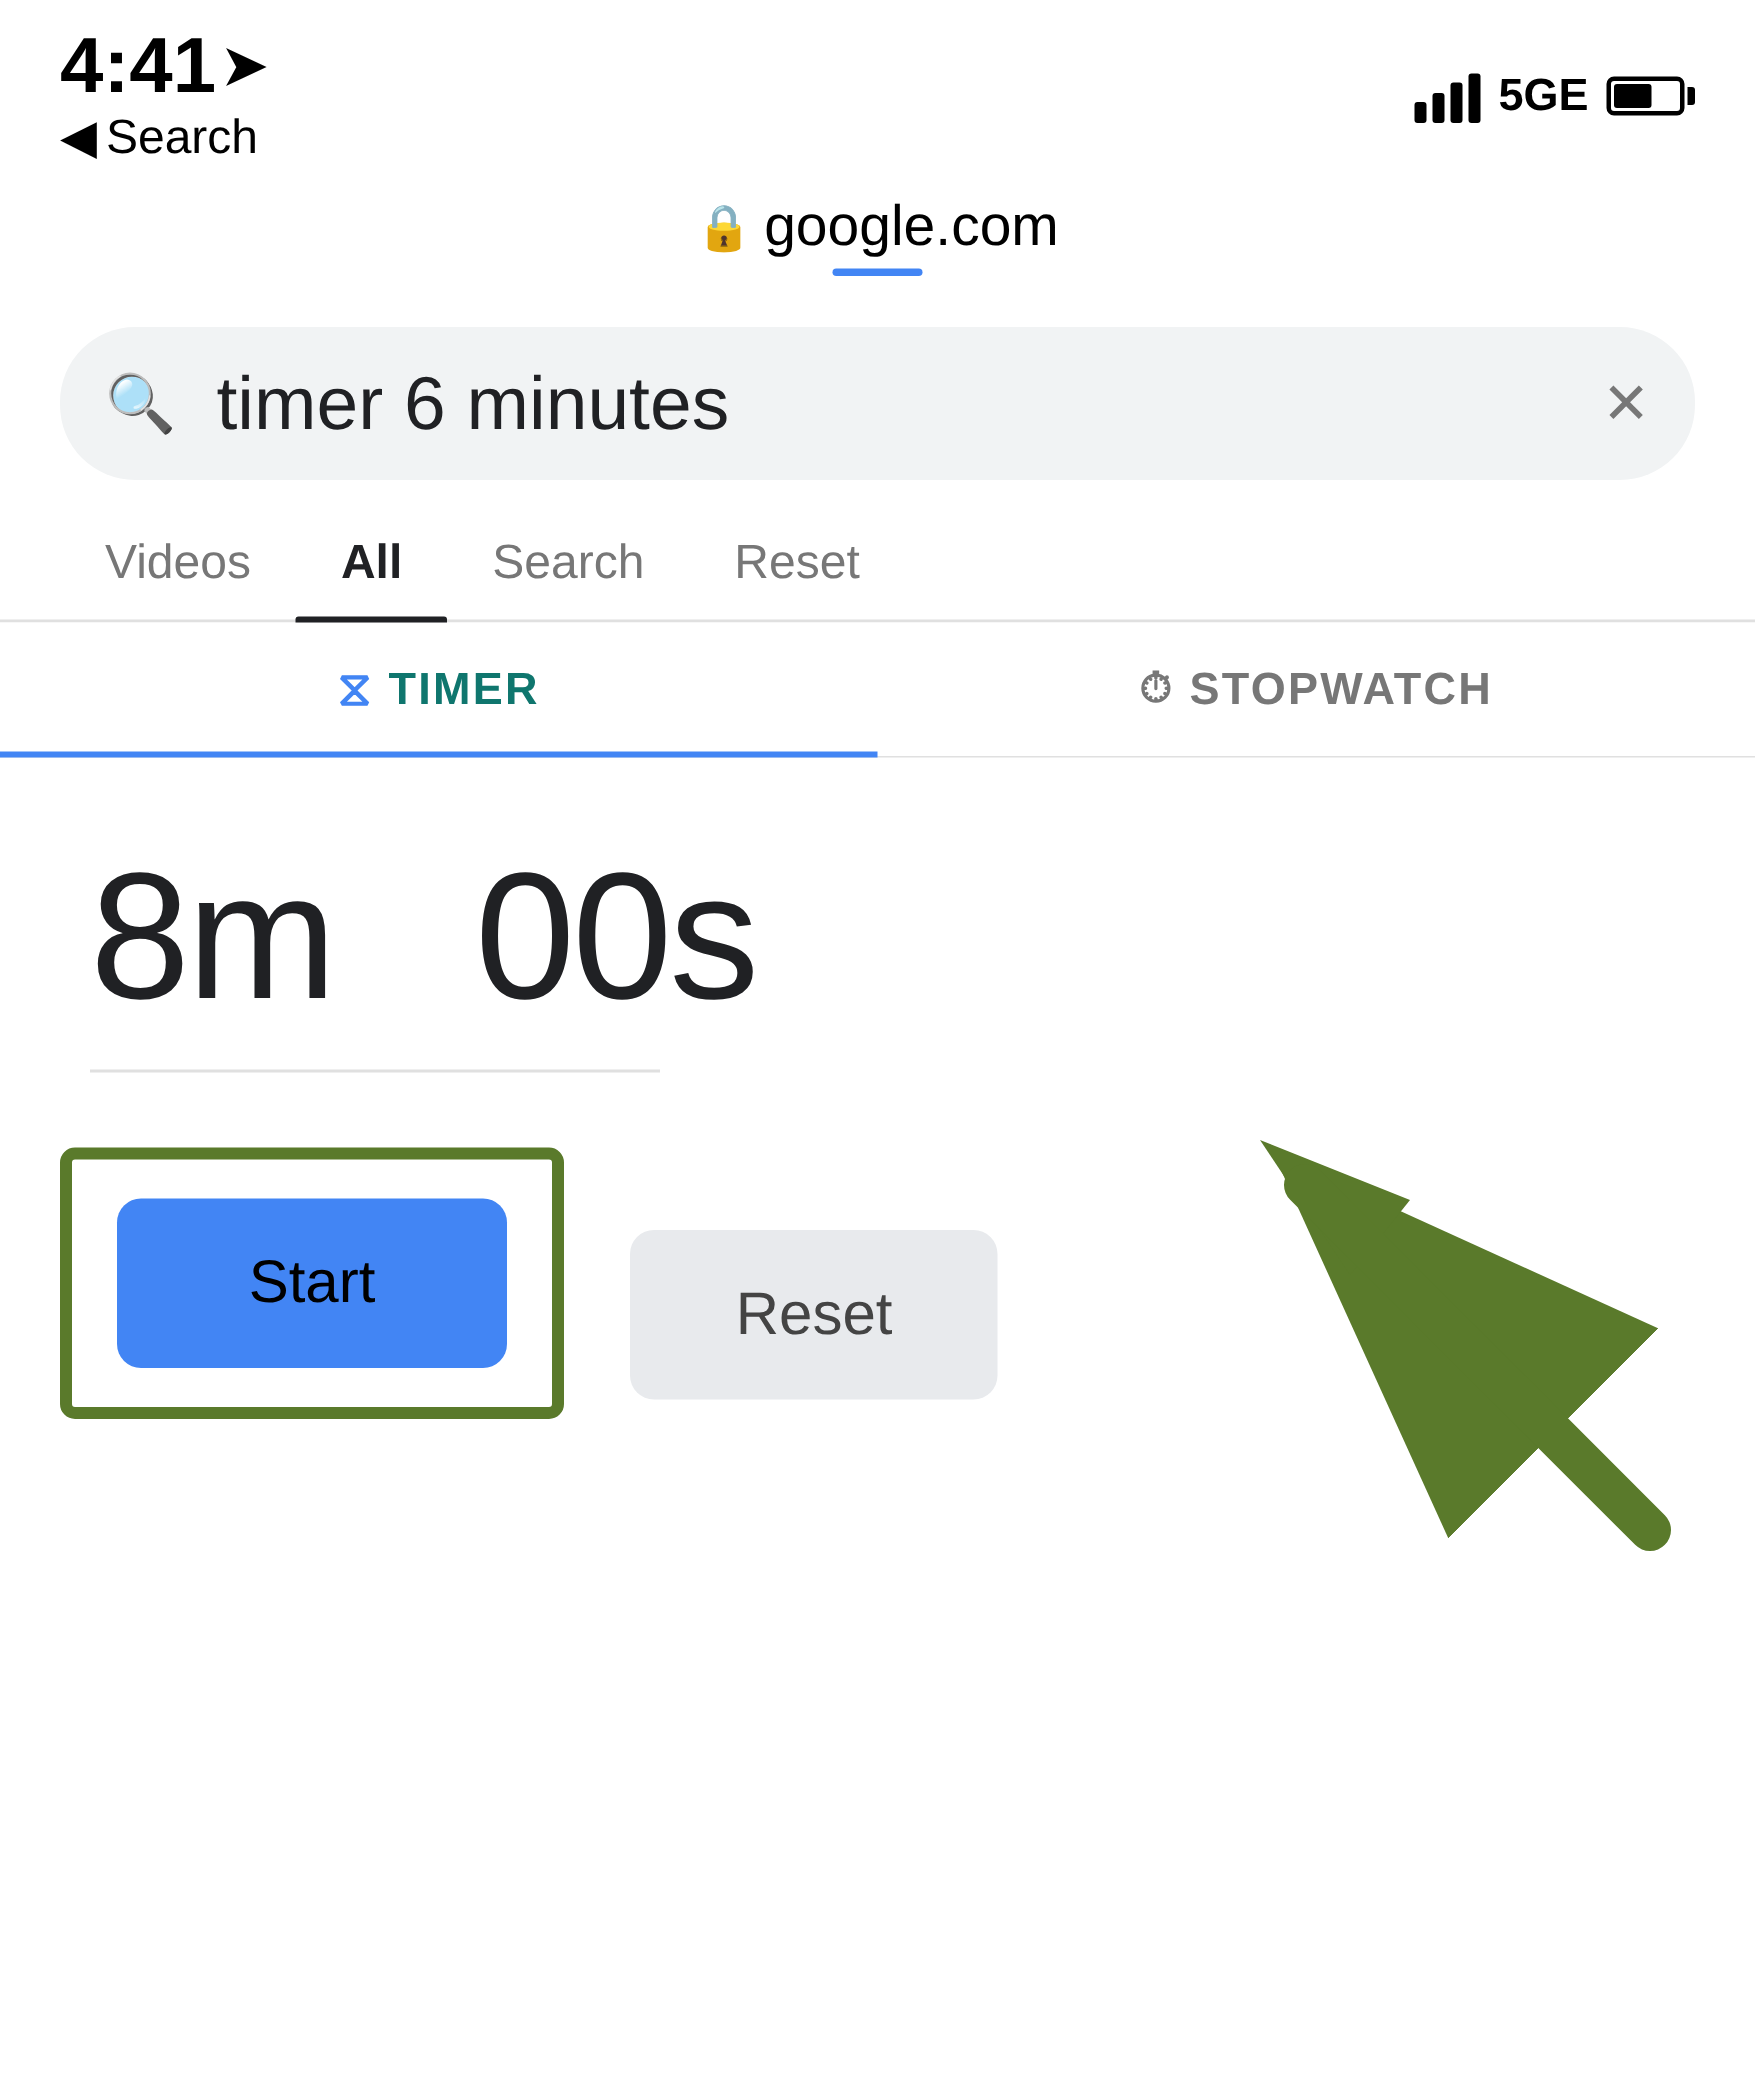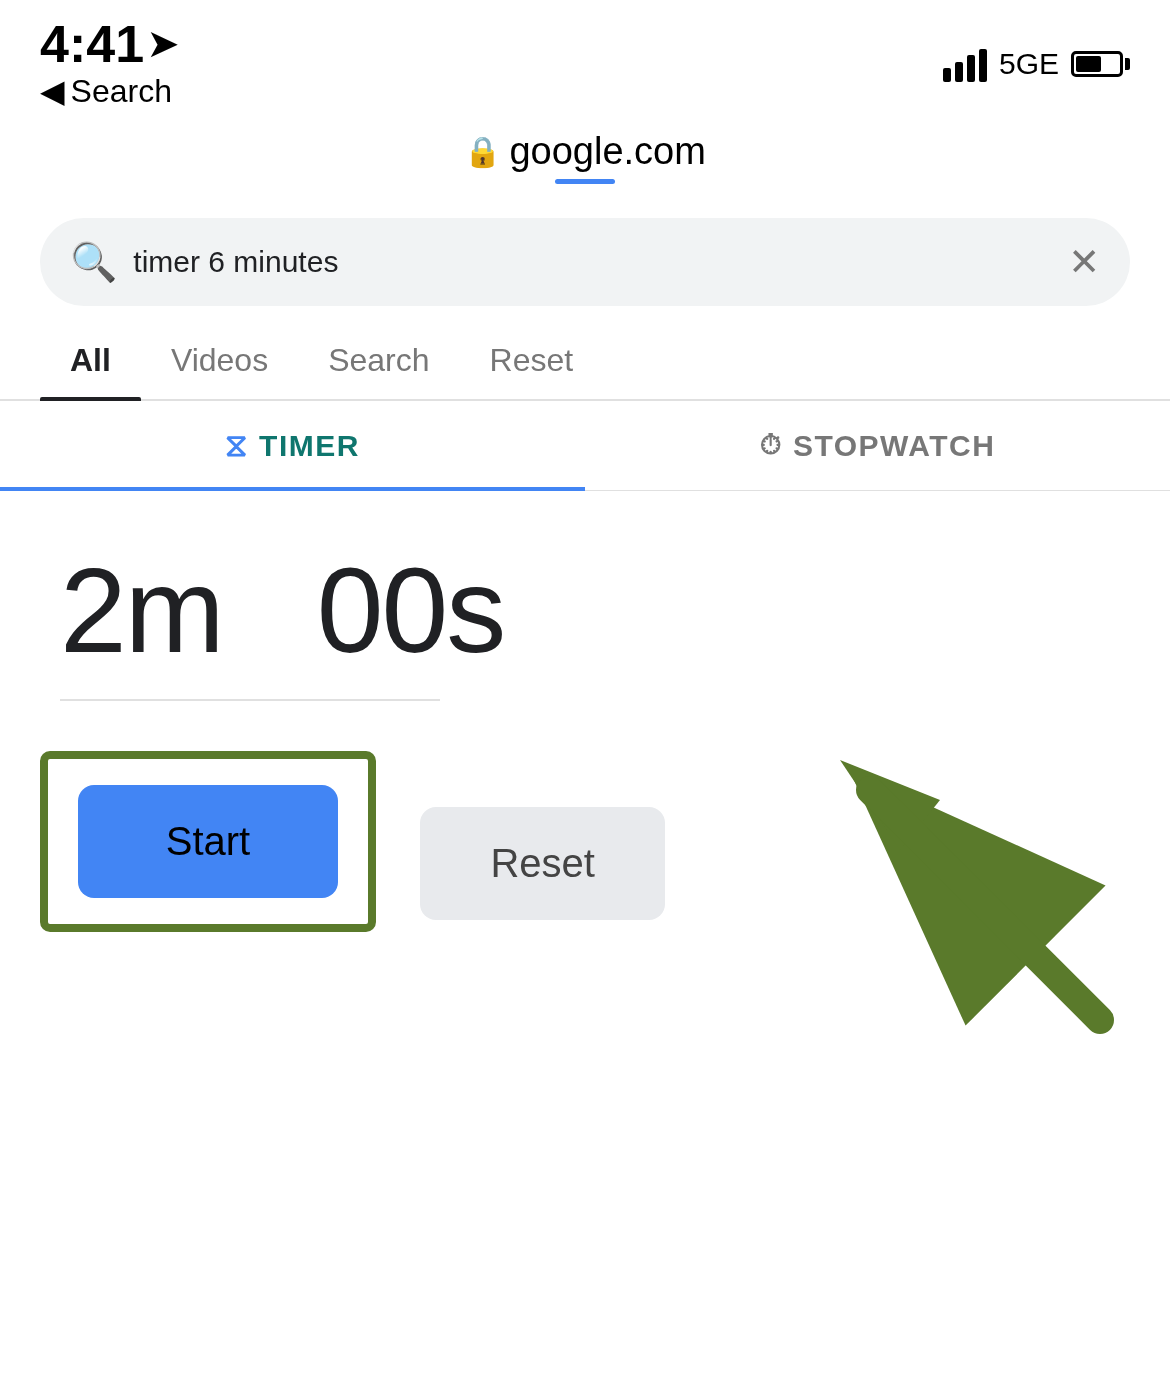--- a/index.html
+++ b/index.html
@@ -61,21 +61,21 @@
     }
 
     .signal-bar {
       width: 8px;
       background: #000;
       border-radius: 2px;
     }
 
     .signal-text {
       font-size: 30px;
-      font-weight: 400;
+      font-weight: 700;
       color: #000;
     }
 
     .battery {
       display: flex;
       align-items: center;
     }
 
     .battery-body {
       width: 52px;
@@ -154,23 +154,24 @@
       gap: 16px;
     }
 
     .search-icon-circle {
       color: #777;
       font-size: 38px;
     }
 
     .search-query {
       flex: 1;
-      font-size: 30px;
+      font-size: 50px;
       color: #202124;
       font-weight: 400;
+      margin-left: 11px;
     }
 
     .clear-icon {
       color: #777;
       font-size: 38px;
       cursor: pointer;
     }
 
     
     .filter-tabs {
@@ -352,25 +353,25 @@
 
 <div class="search-box-wrapper">
   <div class="search-box">
     <span class="search-icon-circle">🔍</span>
     <span class="search-query">timer 6 minutes</span>
     <span class="clear-icon">✕</span>
   </div>
 </div>
 
 <div class="filter-tabs">
+  <div class="filter-tab">
+    <span>Videos</span>
+  </div>
   <div class="filter-tab active">
     <span>All</span>
-  </div>
-  <div class="filter-tab">
-    <span>Videos</span>
   </div>
   <div class="filter-tab">
     <span>Search</span>
   </div>
   <div class="filter-tab">
     <span>Reset</span>
   </div>
 </div>
 
 <div class="timer-section">
@@ -381,21 +382,21 @@
       <span style="color:#0f766e;">TIMER</span>
     </div>
     <div class="timer-tab inactive">
       <span style="font-size:28px;">⏱</span>
       <span>STOPWATCH</span>
     </div>
   </div>
 
   <div class="timer-display">
     <div class="timer-time">
-      <span>2m</span>
+      <span>8m</span>
       &nbsp;
       <span>00s</span>
     </div>
     <div class="timer-separator"></div>
   </div>
 
   <div style="padding: 0 40px 40px; position: relative;">
     <div class="start-highlight">
       <button class="btn-start">Start</button>
     </div>

